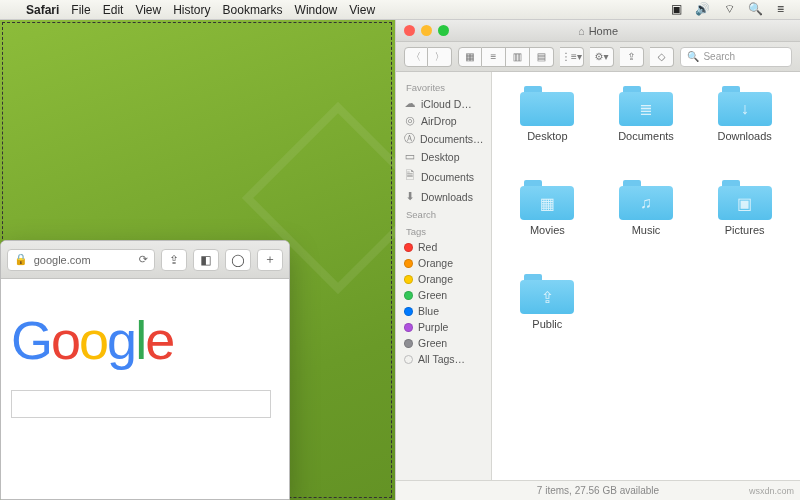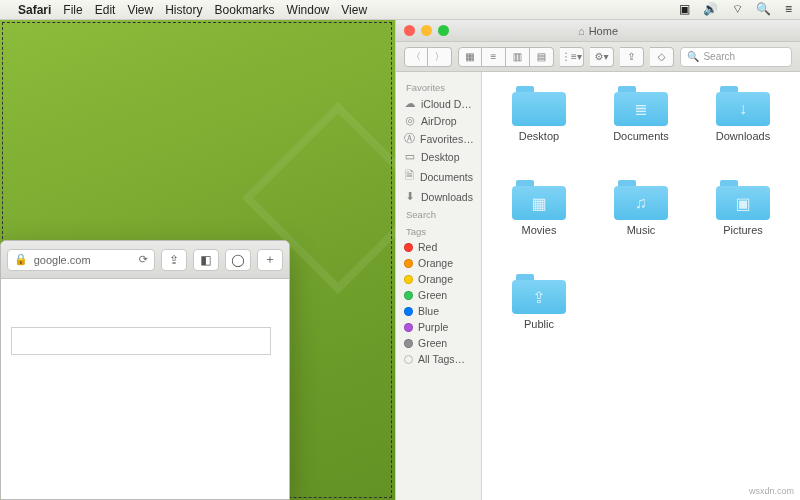--- a/index.html
+++ b/index.html
@@ -1,18 +1,18 @@
 <!DOCTYPE html>
 <html><head>
 <meta charset="utf-8">
 <style>
   * { box-sizing: border-box; margin: 0; padding: 0; font-family: -apple-system, "Helvetica Neue", Arial, sans-serif; }
   body { width: 800px; height: 500px; overflow: hidden; background: #7aa830; position: relative; }
   
-  .menubar { position: absolute; top:0; left:0; right:0; height:20px; background: linear-gradient(#f7f7f2,#e8e8e2); display:flex; align-items:center; font-size:12px; color:#222; padding:0 8px; border-bottom:1px solid #ccc; z-index:100; }
+  .menubar { position: absolute; top:0; left:0; right:0; height:20px; background: linear-gradient(#f7f7f2,#e8e8e2); display:flex; align-items:center; font-size:12px; color:#222; padding:0 16px; border-bottom:1px solid #ccc; z-index:100; }
   .menubar .apple { margin-right:10px; font-size:13px; }
   .menubar .app { font-weight:bold; margin-right:12px; }
   .menubar .item { margin-right:12px; }
   .menubar .spacer { flex:1; }
   .menubar .status span { margin-left:10px; display:inline-block; }
   
   .capture-region { position:absolute; top:22px; left:2px; width:390px; height:476px; border:1.5px dashed #333; pointer-events:none; z-index:5; }
   
   .desk { position:absolute; top:20px; left:0; right:0; bottom:0; background: linear-gradient(160deg,#8cbc3a 0%, #6a9a28 60%, #5e8c22 100%); }
   .desk::after { content:""; position:absolute; top:110px; left:270px; width:120px; height:120px; border:8px solid rgba(255,255,255,0.08); transform:rotate(45deg); }
@@ -34,21 +34,21 @@
   .titlebar .home-ico { margin-right:4px; color:#888; }
   .finder .toolbar { height:30px; background:linear-gradient(#e7e7e4,#dcdcd8); border-bottom:1px solid #c7c7c4; display:flex; align-items:center; padding:0 8px; gap:6px; }
   .seg { display:flex; }
   .seg .b { width:24px; height:20px; border:1px solid #bcbcb8; background:#fafafa; display:flex; align-items:center; justify-content:center; font-size:10px; color:#777; }
   .seg .b:first-child{border-radius:4px 0 0 4px}
   .seg .b:last-child{border-radius:0 4px 4px 0; border-left:0}
   .seg .b + .b { border-left:0; }
   .grp { display:flex; gap:0; }
   .finder .search { flex:1; min-width:60px; height:20px; border:1px solid #c8c8c6; border-radius:4px; background:#fff; font-size:10px; color:#999; padding:0 6px; display:flex; align-items:center; gap:4px; }
   .finder .body { flex:1; display:flex; overflow:hidden; }
-  .sidebar { width:86px; background:#f2f2ef; border-right:1px solid #d6d6d2; padding:6px 0; font-size:10.5px; color:#555; overflow:hidden; }
+  .sidebar { width:96px; background:#f2f2ef; border-right:1px solid #d6d6d2; padding:6px 0; font-size:10.5px; color:#555; overflow:hidden; }
   .sb-head { color:#999; font-size:9.5px; padding:4px 10px 2px; text-transform:none; }
   .sb-item { display:flex; align-items:center; gap:5px; padding:2px 8px; cursor:default; }
   .sb-item .ic { width:12px; display:inline-flex; justify-content:center; color:#888; font-size:11px; }
   .tag-dot { width:9px; height:9px; border-radius:50%; border:1px solid rgba(0,0,0,.15); }
   .content { flex:1; padding:14px 8px; display:grid; grid-template-columns:repeat(3, 1fr); grid-auto-rows:90px; gap:4px; align-content:start; }
   .folder { display:flex; flex-direction:column; align-items:center; font-size:11px; color:#444; }
   .folder-ico { width:54px; height:40px; position:relative; margin-bottom:4px; }
   .folder-ico .tab { position:absolute; top:0; left:4px; width:18px; height:8px; background:#6ec8f0; border-radius:2px 2px 0 0; }
   .folder-ico .body { position:absolute; top:6px; left:0; right:0; bottom:0; background:linear-gradient(#7fd3f5,#56c0ec); border-radius:4px; display:flex; align-items:center; justify-content:center; color:rgba(255,255,255,.75); font-size:16px; }
   .statusbar { height:20px; border-top:1px solid #d6d6d2; background:#f5f5f2; font-size:10px; color:#888; display:flex; align-items:center; justify-content:center; }
@@ -87,20 +87,23 @@
       <span>google.com</span>
       <span style="flex:1"></span>
       <span>⟳</span>
     </div>
     <div class="tool-btn">⇪</div>
     <div class="tool-btn">◧</div>
     <div class="tool-btn">◯</div>
     <div class="tool-btn">＋</div>
   </div>
   <div class="page">
+    <div class="google-logo">
+      <span class="g1">G</span><span class="g2">o</span><span class="g3">o</span><span class="g4">g</span><span class="g5">l</span><span class="g6">e</span>
+    </div>
     <div class="searchbox"></div>
   </div>
 </div>
 
 <div class="finder">
   <div class="titlebar">
     <div class="traffic">
       <span class="tr-r"></span>
       <span class="tr-y"></span>
       <span class="tr-g"></span>
@@ -142,21 +145,21 @@
       <div class="sb-item">
           <span class="ic">☁</span>
           <span>iCloud D…</span>
         </div>
       <div class="sb-item">
           <span class="ic">◎</span>
           <span>AirDrop</span>
         </div>
       <div class="sb-item">
           <span class="ic">Ⓐ</span>
-          <span>Favorites…</span>
+          <span>Documents…</span>
         </div>
       <div class="sb-item">
           <span class="ic">▭</span>
           <span>Desktop</span>
         </div>
       <div class="sb-item">
           <span class="ic">🗎</span>
           <span>Documents</span>
         </div>
       <div class="sb-item">
@@ -243,15 +246,16 @@
         </div>
       <div class="folder">
           <div class="folder-ico">
             <div class="tab"></div>
             <div class="body">⇪</div>
           </div>
           <span>Public</span>
         </div>
     </div>
   </div>
+  <div class="statusbar">7 items, 27.56 GB available</div>
 </div>
 
 <div class="watermark">wsxdn.com</div>
 
 </body></html>

